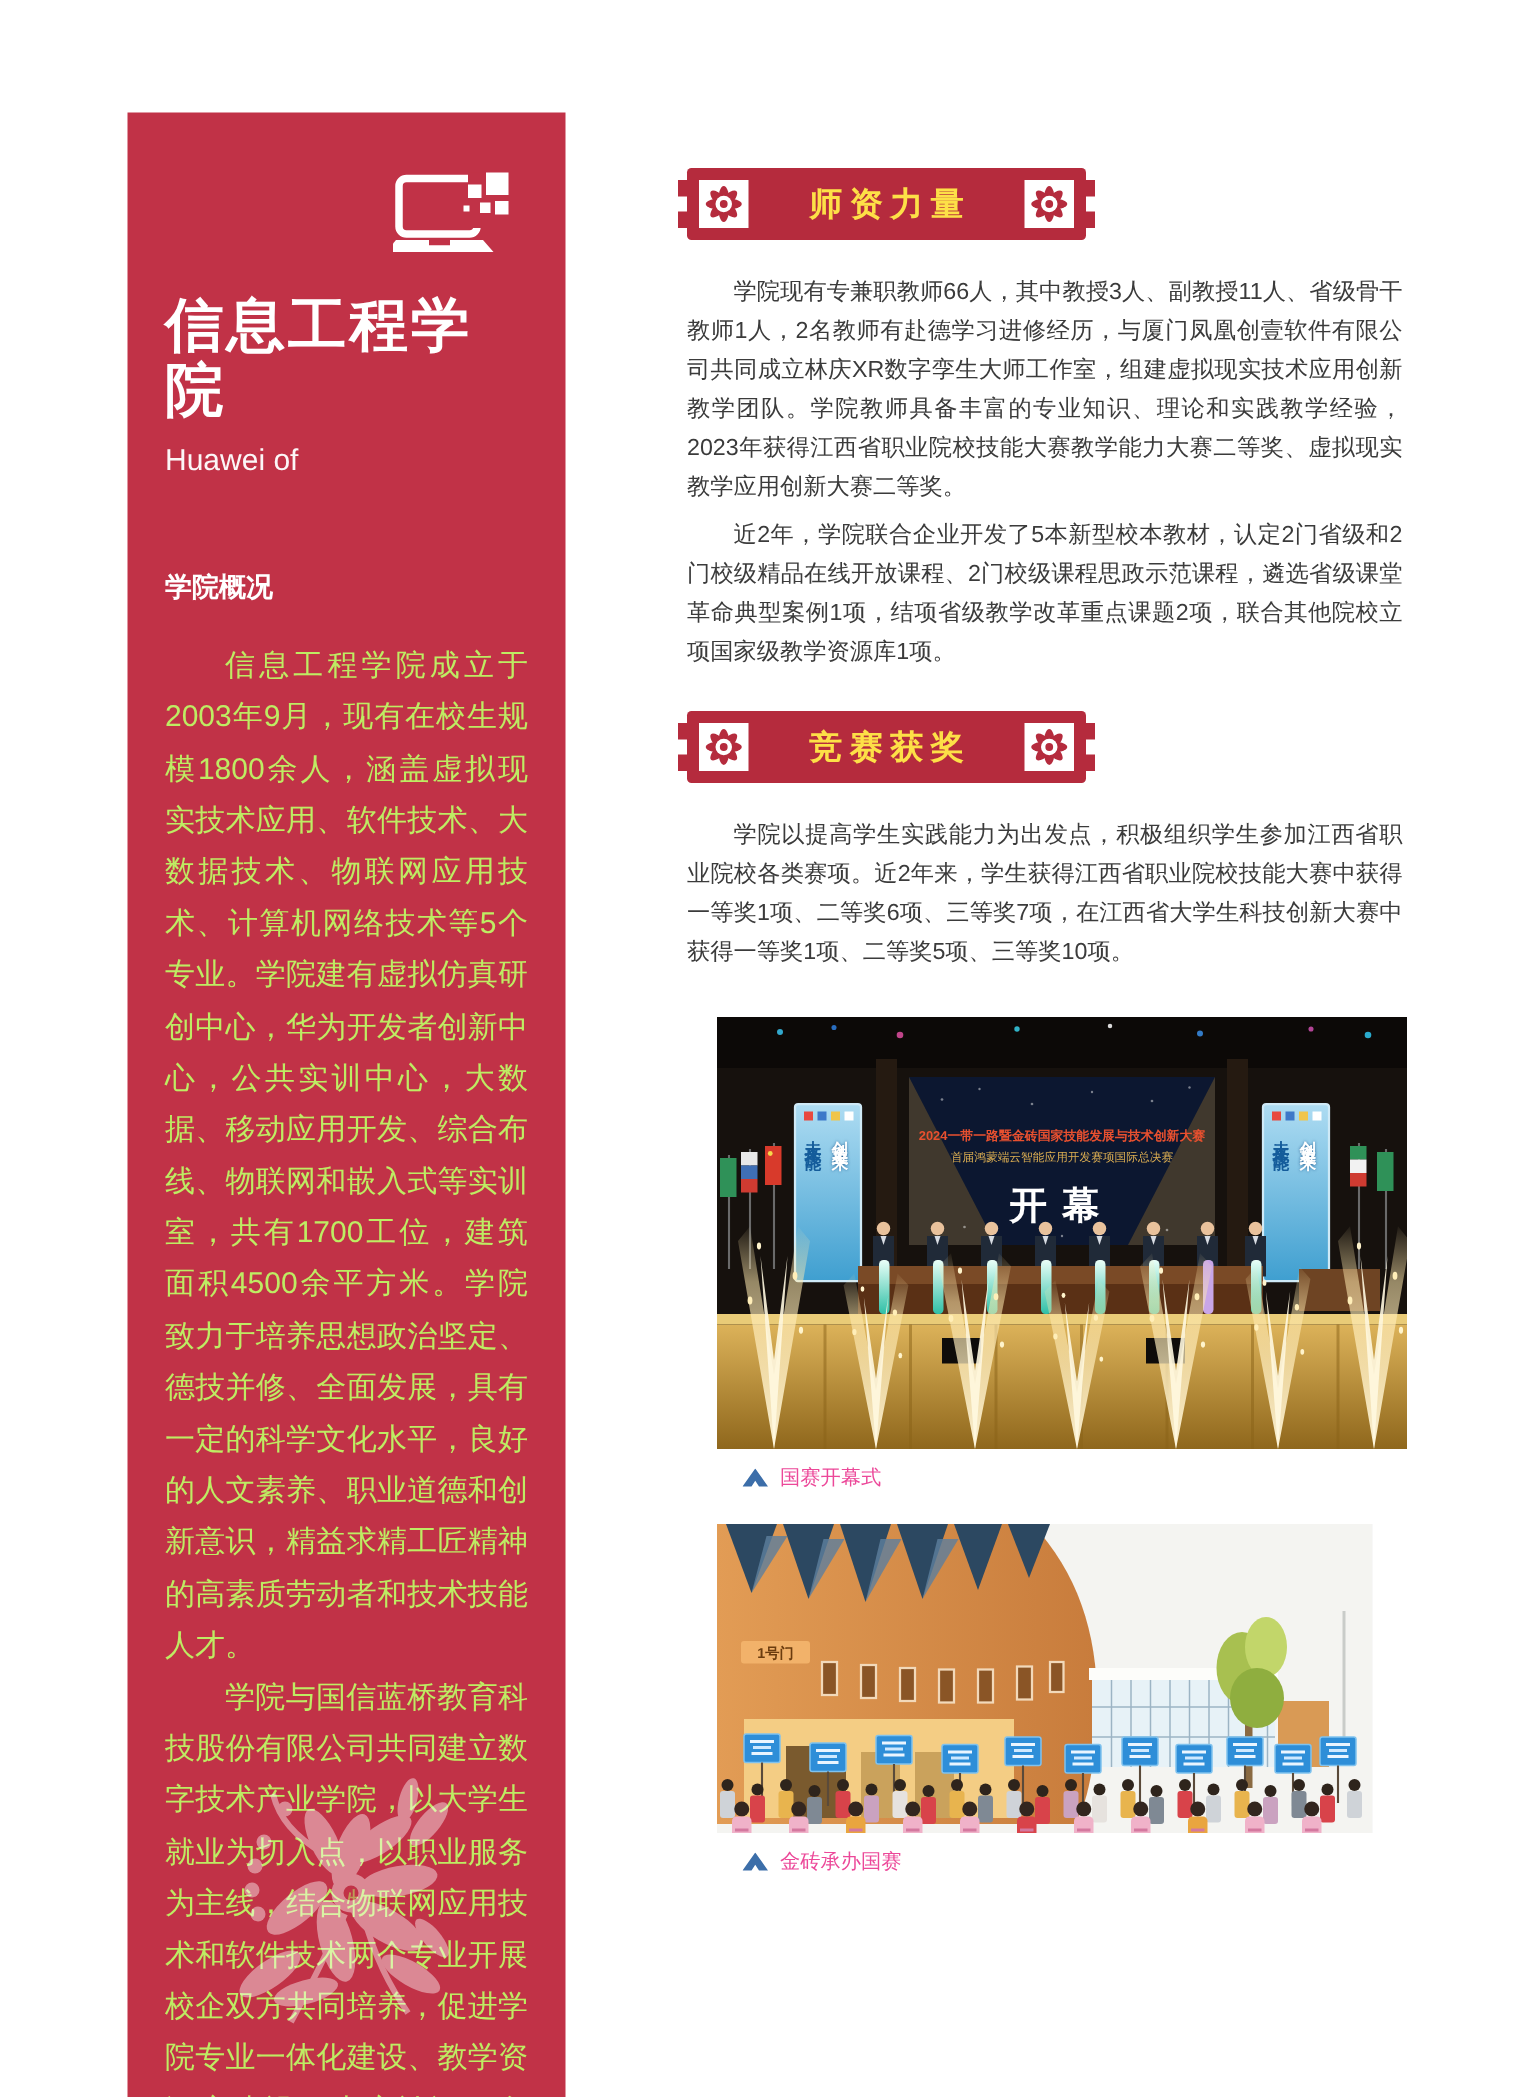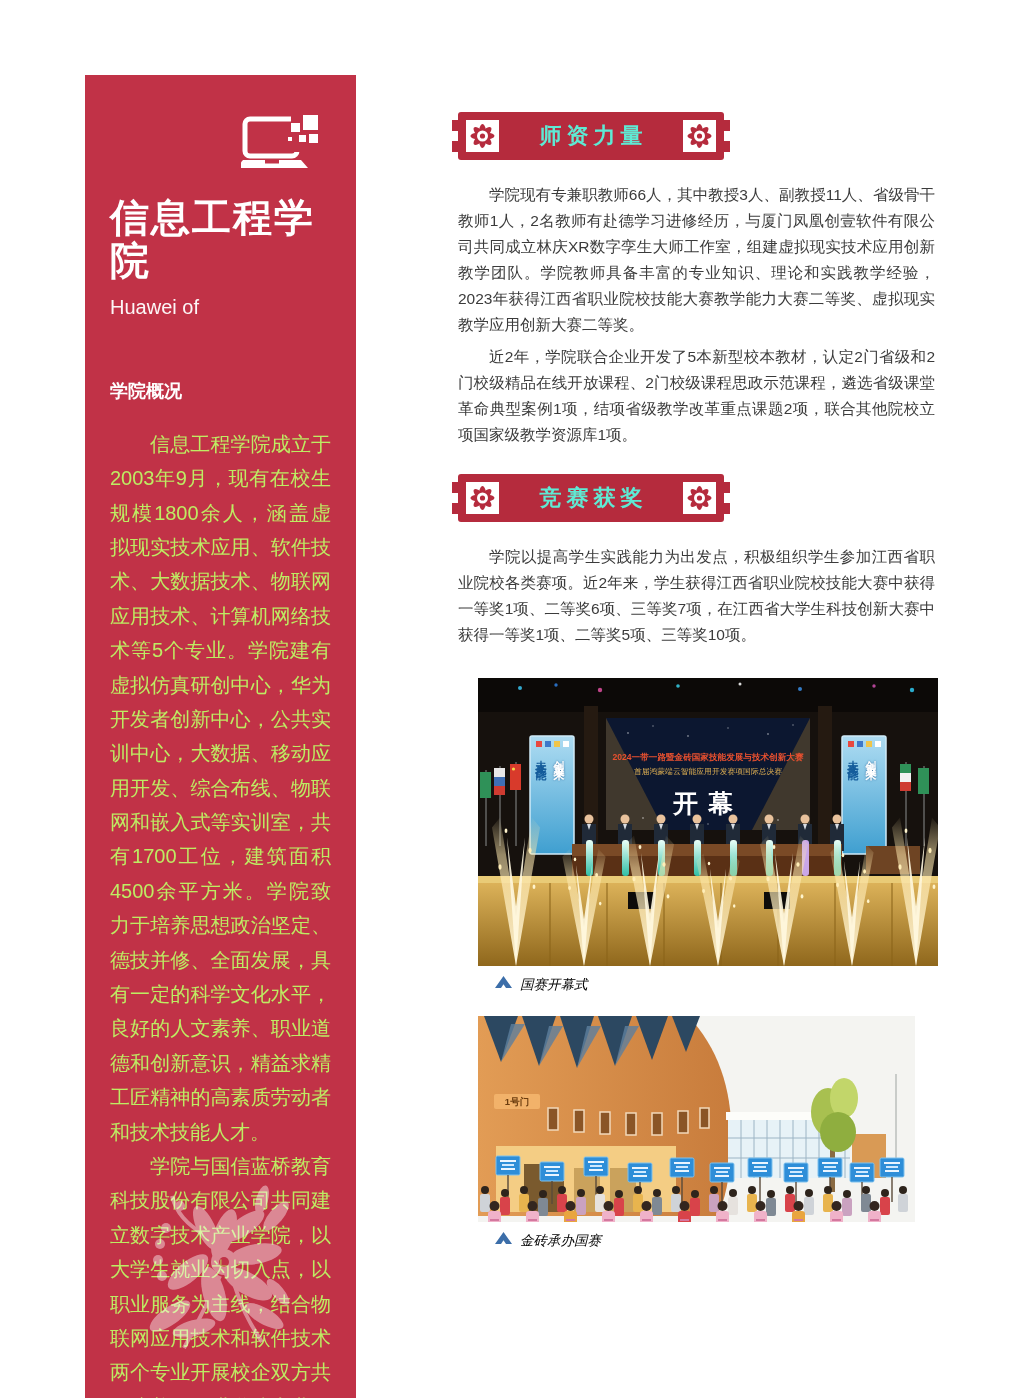--- a/index.html
+++ b/index.html
@@ -1,45 +1,45 @@
 <!DOCTYPE html>
 <html><head>
 <meta charset="utf-8">
 <style>
   html,body{margin:0;padding:0;background:#ffffff;}
   .page{position:relative;width:1024px;height:1398px;background:#ffffff;overflow:hidden;
         font-family:"Liberation Sans","DejaVu Sans",sans-serif;}
 
   
-  .sidebar{position:absolute;left:85px;top:75px;width:271px;height:1323px;
+  .sidebar{position:absolute;left:85px;top:75px;width:292px;height:1323px;
            background:#c13247;color:#fff;box-sizing:border-box;padding:38px 25px 0 25px;}
   .icon-row{display:flex;justify-content:flex-end;padding-right:6px;margin-bottom:20px;}
   .side-title{font-size:39px;font-weight:bold;letter-spacing:2px;margin:14px 0 10px 0;line-height:1.1;}
   .side-sub{font-size:20px;line-height:1.4;font-weight:400;opacity:.96;}
   .side-h2{font-size:18px;font-weight:bold;margin:58px 0 0 0;}
   .side-p{font-size:20px;line-height:1.72;text-align:justify;text-indent:2em;margin:0;color:#bef264;opacity:.97;}
   .side-p.first{margin-top:24px;}
   .flower-decor{position:absolute;bottom:42px;left:50%;transform:translateX(-50%);opacity:.42;}
 
   
   .main{position:absolute;left:458px;top:112px;width:477px;color:#3b3b3b;}
   .banner{position:relative;width:266px;height:48px;background:#b52b3d;border-radius:3px;
           display:flex;align-items:center;justify-content:center;margin-bottom:22px;}
-  .banner-title{color:#5eead4;font-size:22px;font-weight:bold;letter-spacing:5px;text-indent:5px;z-index:2;}
+  .banner-title{color:#fde047;font-size:22px;font-weight:bold;letter-spacing:5px;text-indent:5px;z-index:2;}
   .endcap{position:absolute;top:0;width:52px;height:48px;}
   .endcap.left{left:-6px;}
   .endcap.right{right:-6px;transform:scaleX(-1);}
   .body-p{font-size:15.5px;line-height:26px;text-align:justify;text-indent:2em;margin:0 0 6px 0;}
   .section{margin-bottom:26px;}
   .section.second{margin-top:24px;}
 
   .figure{margin-top:28px;margin-left:17px;padding-left:20px;}
   .photo{position:relative;overflow:hidden;background:#111;}
   .photo svg{display:block;}
-  .caption{display:flex;align-items:flex-start;gap:8px;margin:10px 0 0 17px;font-size:13.5px;color:#000000;font-style:italic;}
+  .caption{display:flex;align-items:center;gap:8px;margin:10px 0 0 17px;font-size:13.5px;color:#ec4899;}
 
   
   .vwrap{position:absolute;display:flex;gap:7px;}
   .vcol{writing-mode:vertical-rl;text-orientation:upright;font-size:11px;font-weight:bold;
         letter-spacing:3px;line-height:1;}
   .vcol.blue{color:#145c9b;}
   .vcol.white{color:#ffffff;text-shadow:0 0 2px rgba(0,60,120,.6);}
 </style>
 </head>
 <body>

